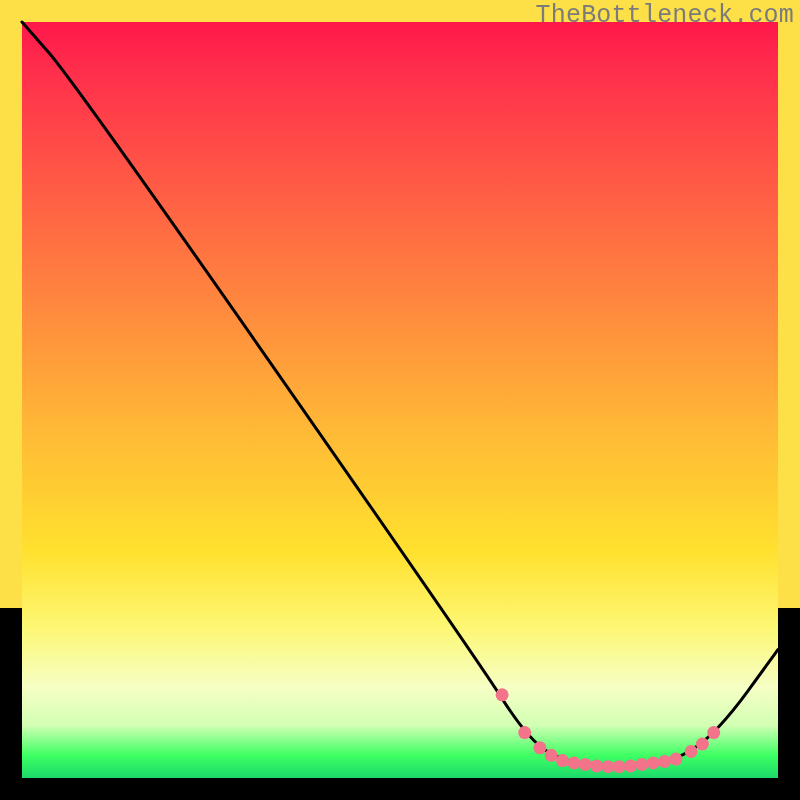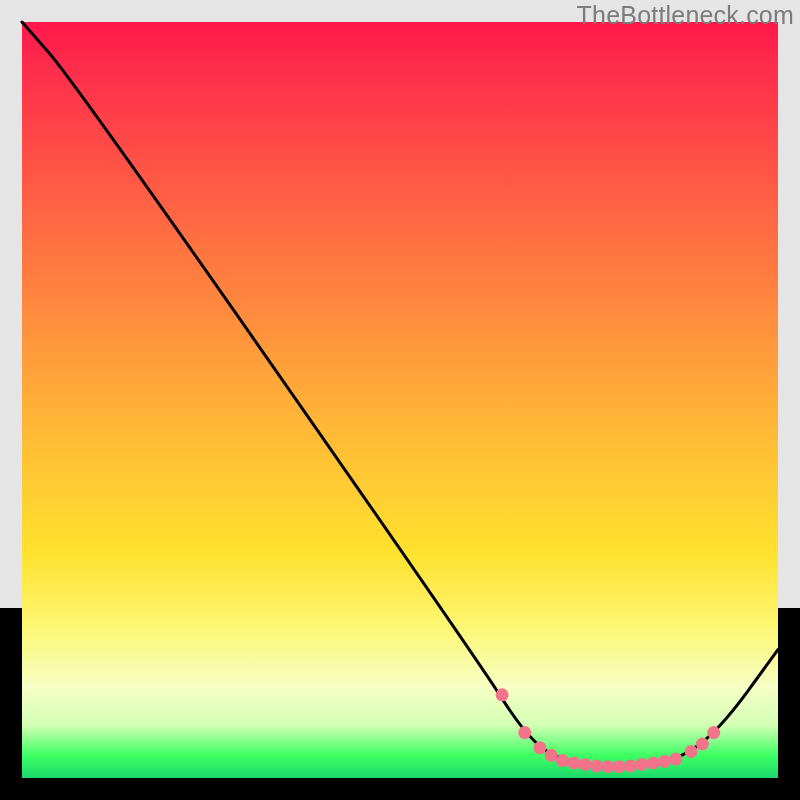--- a/index.html
+++ b/index.html
@@ -10,21 +10,22 @@
     background: #000;
     overflow: hidden;
     font-family: Arial, Helvetica, sans-serif;
   }
   .frame {
     position: absolute;
     left: 0;
     top: 0;
     width: 800px;
     height: 608px;
-    background: #e5e5e5;
+    background: #fde047;
+    font-family: Liberation Mono, monospace;
   }
   .plot {
     position: absolute;
     left: 22px;
     top: 22px;
     width: 756px;
     height: 756px;
     
     background: linear-gradient(to bottom,
       #ff174a 0%,

